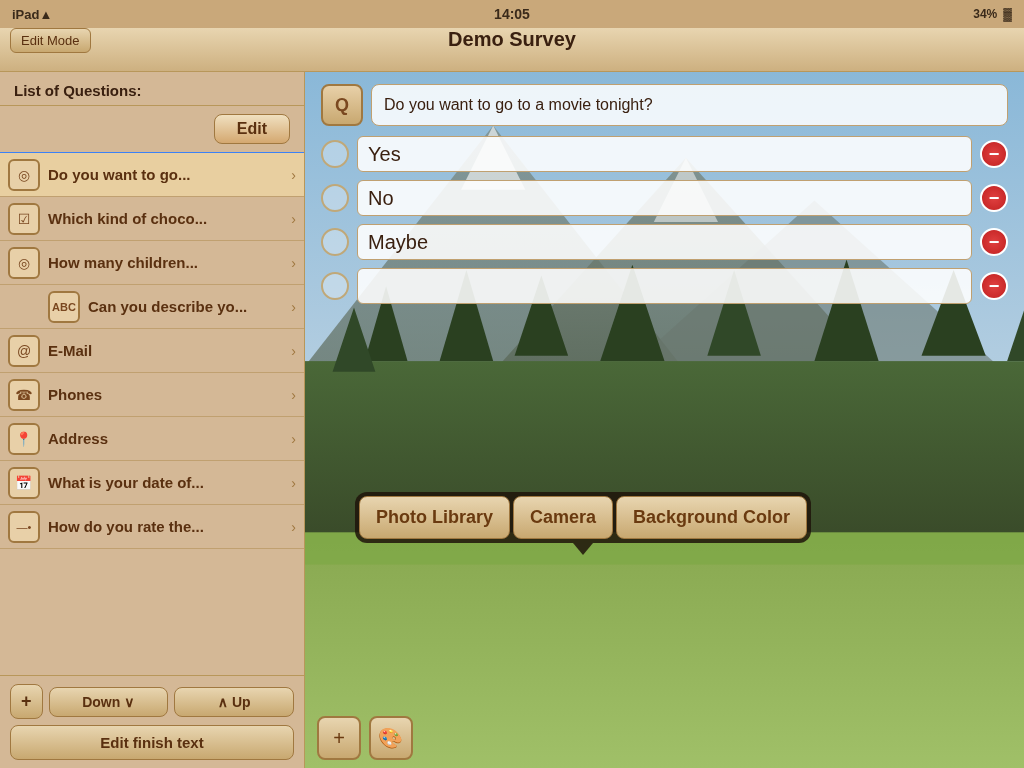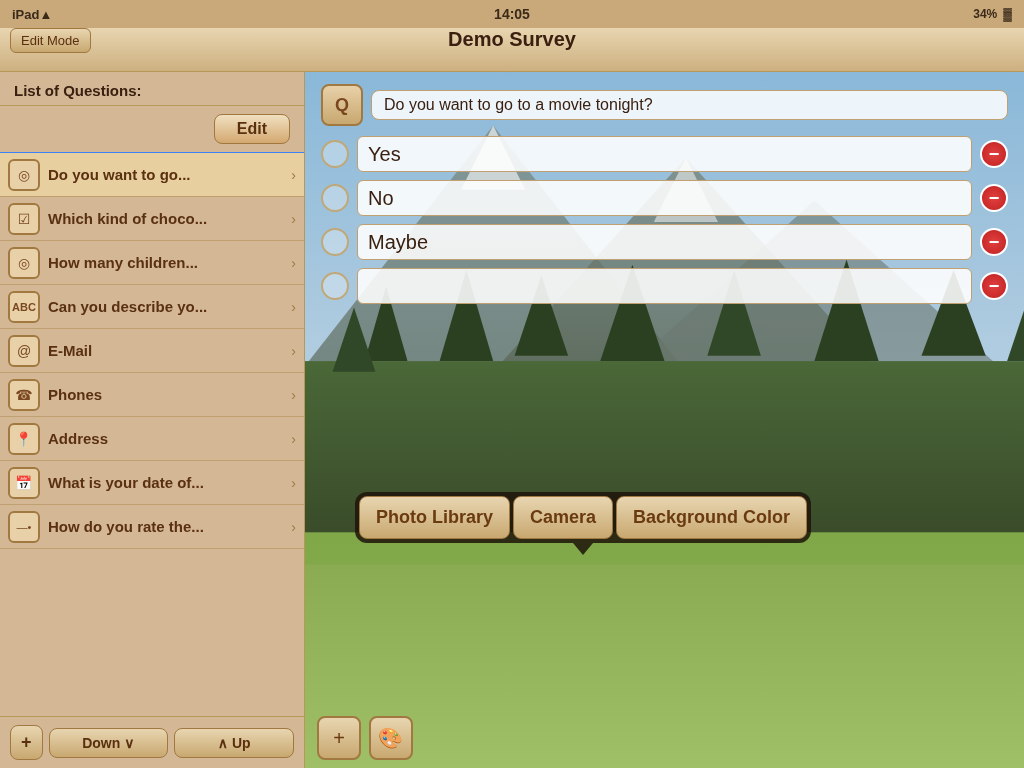--- a/index.html
+++ b/index.html
@@ -239,21 +239,21 @@
     }
     .q-text-input {
       flex: 1;
       background: rgba(255,255,255,0.85);
       border: 1px solid #c0a070;
       border-radius: 8px;
       padding: 8px 12px;
       font-size: 16px;
       color: #3a2010;
       outline: none;
-      height: 30px;
+      height: 42px;
     }
 
     
     .answer-row {
       display: flex;
       align-items: center;
       gap: 8px;
       margin-bottom: 8px;
     }
     .answer-radio {
@@ -395,21 +395,21 @@
         <span class="q-chevron">›</span>
       </div>
 
       <div class="q-item">
         <div class="q-icon">◎</div>
         <span class="q-label">How many children...</span>
         <span class="q-chevron">›</span>
       </div>
 
       <div class="q-item">
-        <div class="q-icon" style="font-size:11px; font-weight:700;">ABC</div>
+        <div class="q-icon" style="font-size:11px; font-weight:700;margin-left:40px;">ABC</div>
         <span class="q-label">Can you describe yo...</span>
         <span class="q-chevron">›</span>
       </div>
 
       <div class="q-item">
         <div class="q-icon">@</div>
         <span class="q-label">E-Mail</span>
         <span class="q-chevron">›</span>
       </div>
 
@@ -443,20 +443,21 @@
         <button class="toolbar-btn add">+</button>
         <button class="toolbar-btn wide">
           <span>Down</span>
           <span>∨</span>
         </button>
         <button class="toolbar-btn wide">
           <span>∧</span>
           <span>Up</span>
         </button>
       </div>
+      <button class="edit-finish-btn">Edit finish text</button>
     </div>
   </div>
 
   <div class="content-area">
 
     <div class="bg-scene">
       <svg class="mountain-svg" viewBox="0 0 720 650" preserveAspectRatio="xMidYMid slice">
 
         <defs>
           <linearGradient id="sky" x1="0" y1="0" x2="0" y2="1">

